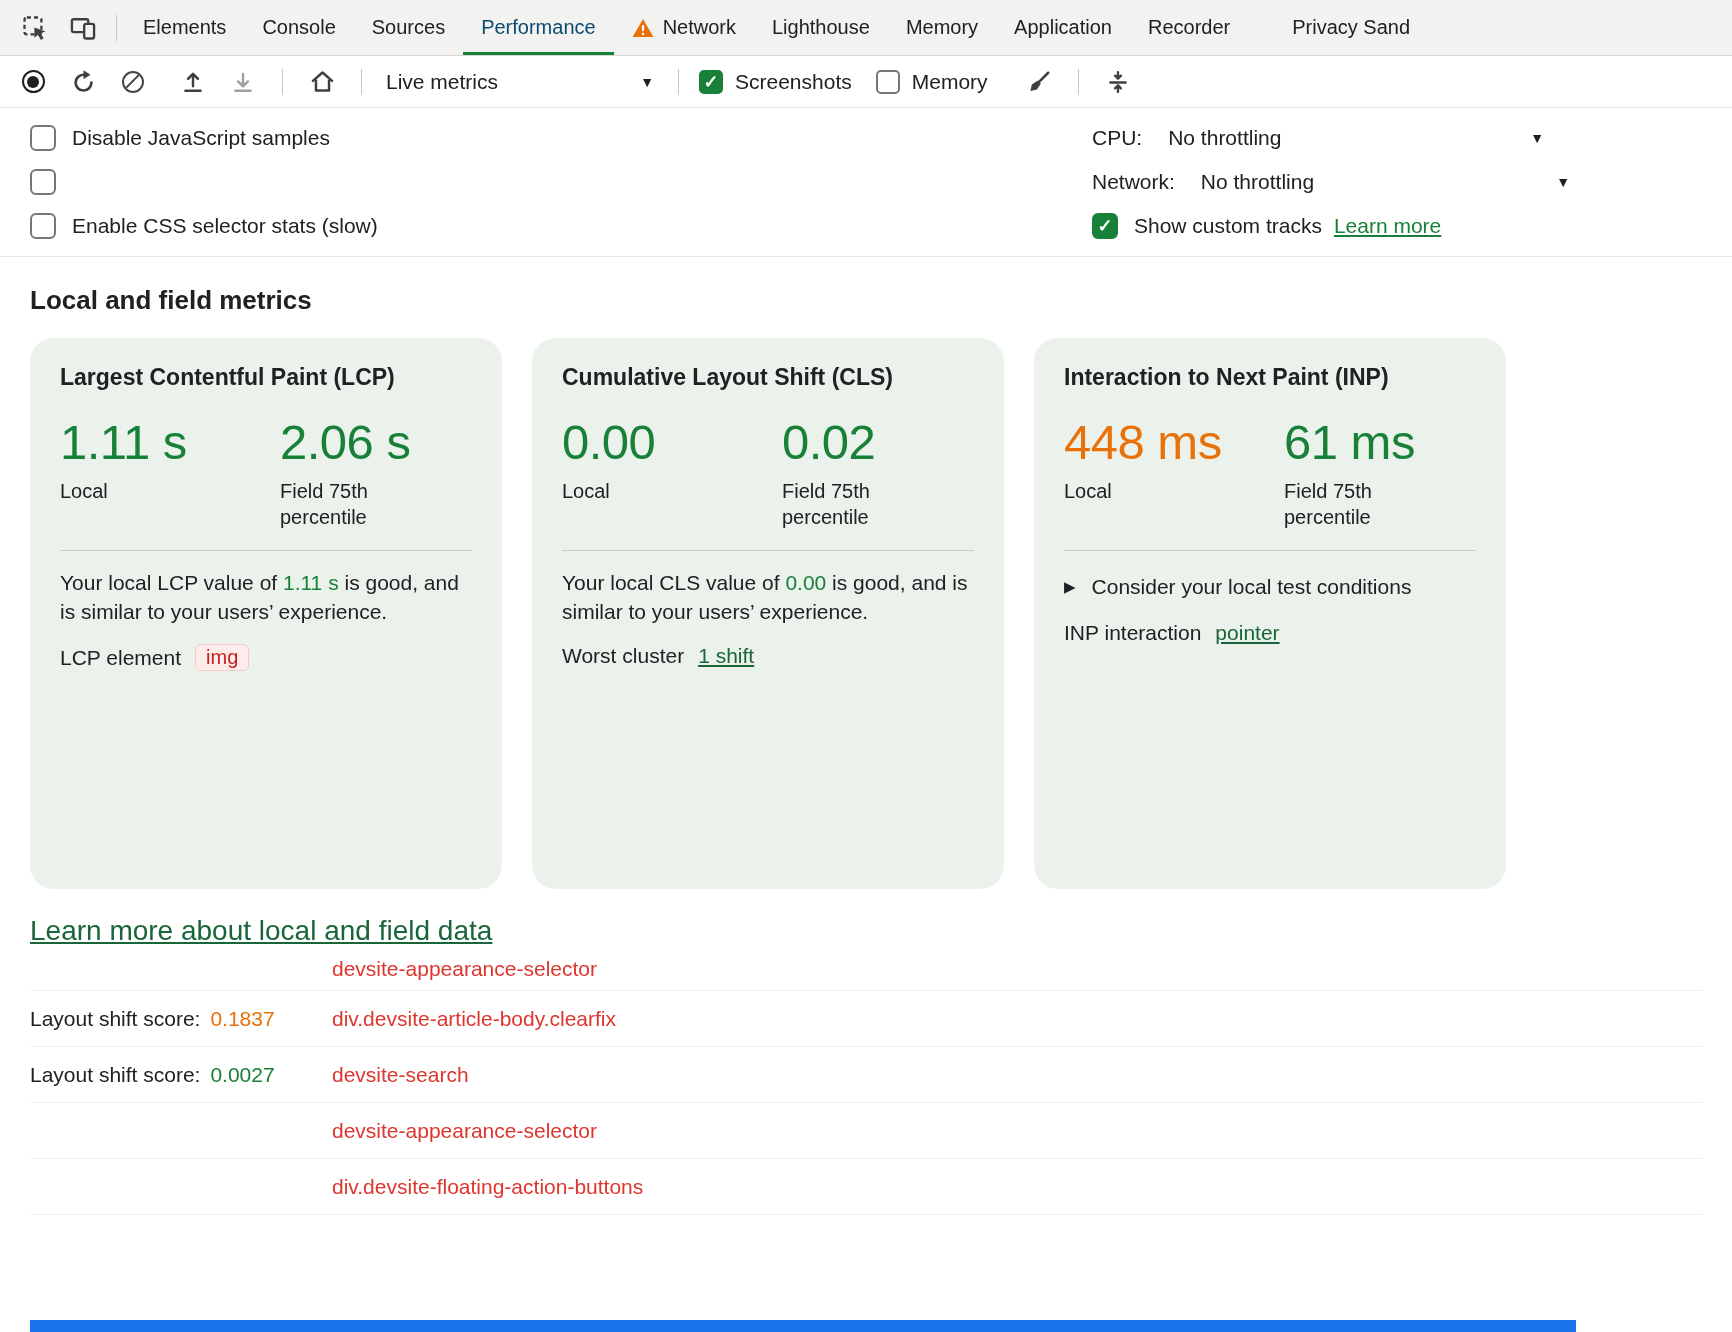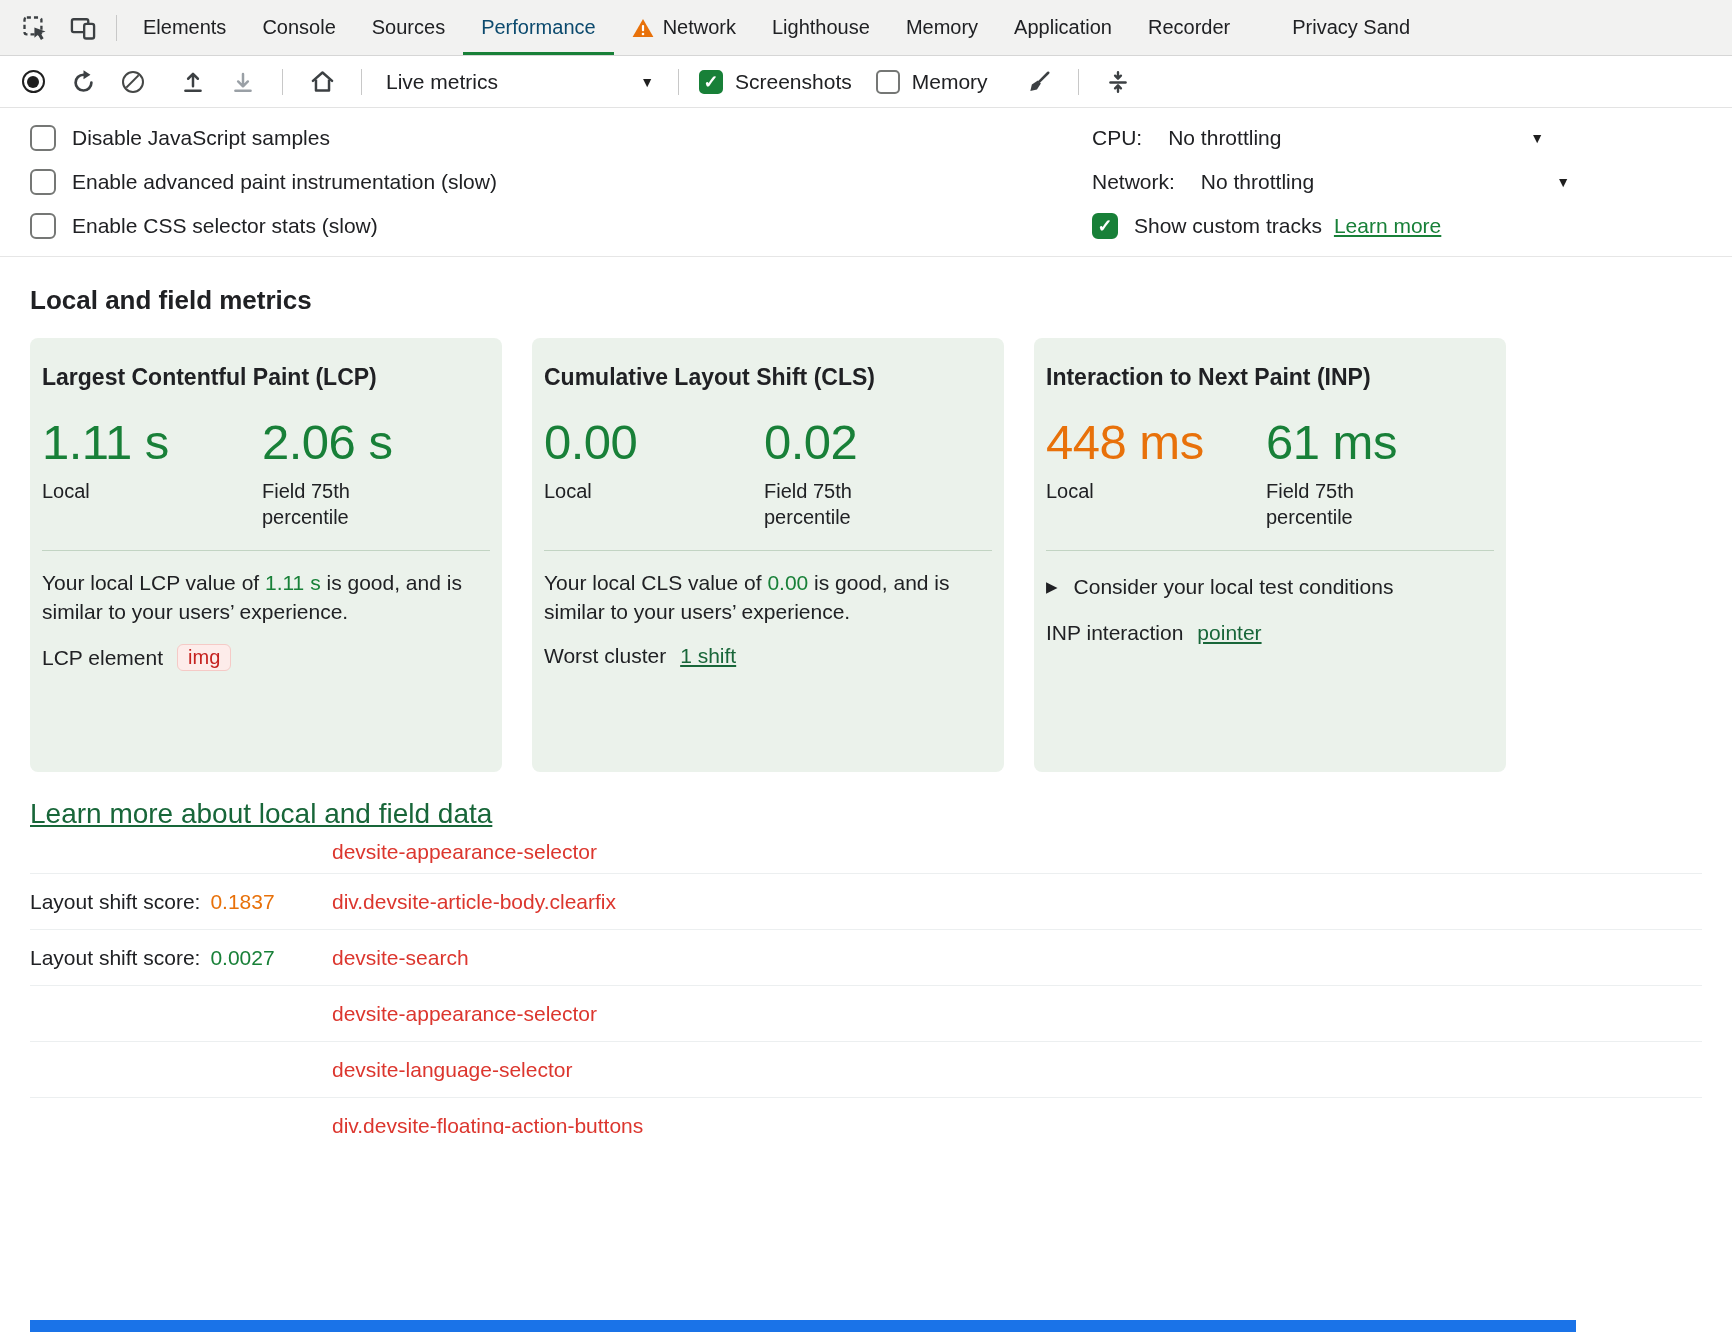--- a/index.html
+++ b/index.html
@@ -47,21 +47,21 @@
   .opt-label { font-size:21px; margin-left:16px; }
 
   
   a.link { color:#186639; text-decoration:underline; cursor:pointer; }
   a.link-green { color:#188038; text-decoration:underline; cursor:pointer; }
 
   
   .content { padding:0 30px; position:relative; }
   .metrics-heading { font-size:26px; font-weight:600; margin-top:28px; }
   .cards { display:flex; gap:30px; margin-top:22px; }
-  .card { width:472px; flex:none; background:#ebf2eb; border-radius:8px; padding:26px 12px; height:434px; overflow:hidden; }
+  .card { width:472px; flex:none; background:#ebf2eb; border-radius:24px; padding:26px 30px; height:551px; overflow:hidden; }
   .card-title { font-size:23px; font-weight:600; }
   .vals { display:flex; margin-top:26px; }
   .val-col.first { width:220px; flex:none; }
   .val { font-size:49px; line-height:1.05; letter-spacing:-0.5px; }
   .val-label { font-size:20px; margin-top:10px; line-height:1.3; }
   .val-label.wrap { max-width:140px; }
   .card-divider { border-bottom:1px solid #c2d4c3; margin-top:20px; }
   .card-desc { font-size:21px; line-height:1.38; margin-top:18px; }
   .card-footer { display:flex; align-items:center; gap:14px; margin-top:17px; font-size:21px; }
   .node-badge { background:#fdecea; color:#c5221f; border:1px solid #f5cac6; border-radius:6px;
@@ -206,21 +206,20 @@
   </div>
 
   <div class="settings">
     <div class="settings-left">
       <div class="opt-row">
         <span class="chk"></span>
         <span class="opt-label">Disable JavaScript samples</span>
       </div>
       <div class="opt-row">
         <span class="chk"></span>
-        <span class="opt-label">Enable advanced paint instrumentation (slow)</span>
       </div>
       <div class="opt-row">
         <span class="chk"></span>
         <span class="opt-label">Enable CSS selector stats (slow)</span>
       </div>
     </div>
     <div class="settings-right">
       <div class="sel-row">
         <span class="sel-label">CPU:</span>
         <span>No throttling</span>
@@ -339,26 +338,19 @@
           <span></span>
           <span></span>
         </div>
         <span class="elem-link">devsite-appearance-selector</span>
       </div>
       <div class="log-row">
         <div class="score-cell">
           <span></span>
           <span></span>
         </div>
-        <span class="elem-link">devsite-language-selector</span>
-      </div>
-      <div class="log-row">
-        <div class="score-cell">
-          <span></span>
-          <span></span>
-        </div>
         <span class="elem-link">div.devsite-floating-action-buttons</span>
       </div>
     </div>
   </div>
 
   <div class="blue-bar"></div>
 </div>
 
 </body></html>

